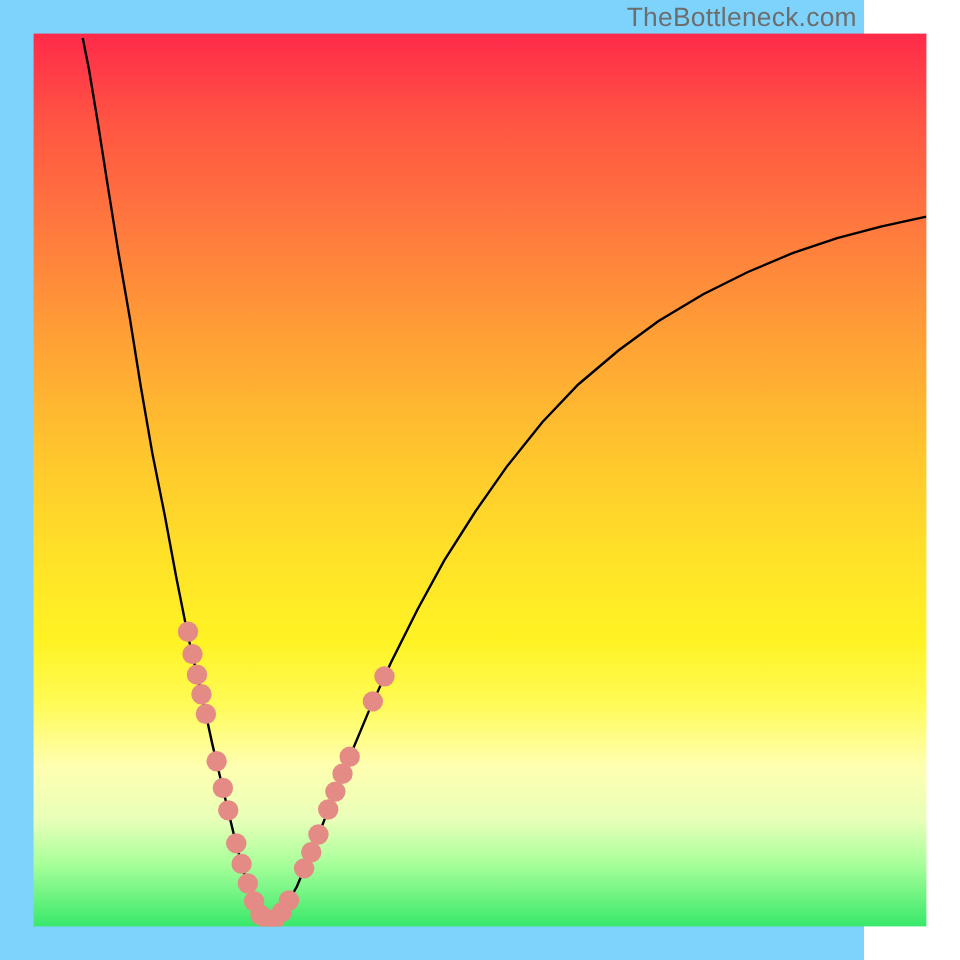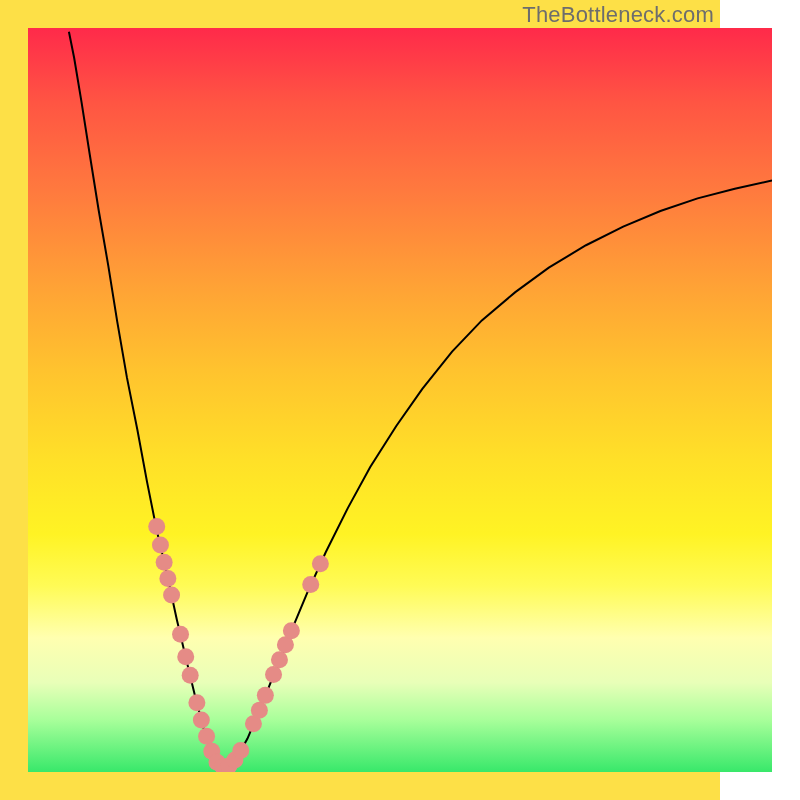--- a/index.html
+++ b/index.html
@@ -6,21 +6,21 @@
     margin: 0;
     padding: 0;
     width: 800px;
     height: 800px;
     overflow: hidden;
     font-family: Arial, Helvetica, sans-serif;
   }
   .frame {
     width: 720px;
     height: 800px;
-    background: #fde047;
+    background: #7dd3fc;
     position: relative;
   }
   .plotbg {
     position: absolute;
     left: 28px;
     top: 28px;
     width: 744px;
     height: 744px;
     background: linear-gradient(
       to bottom,

